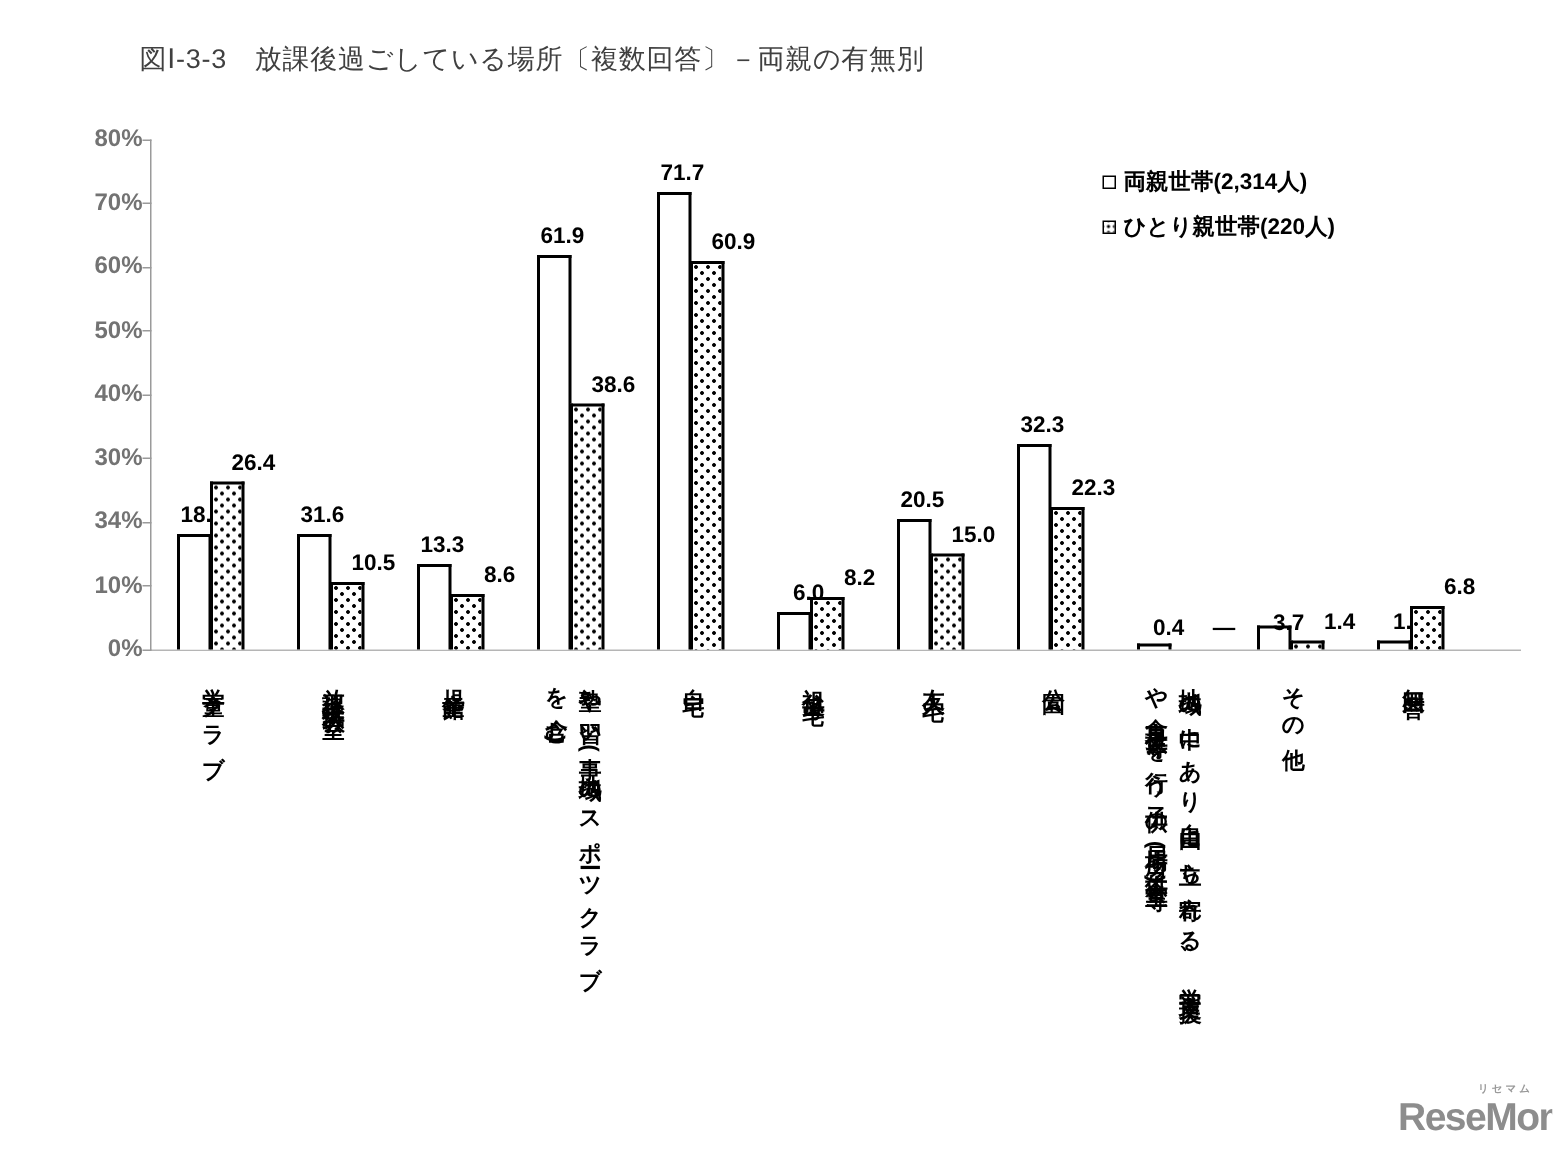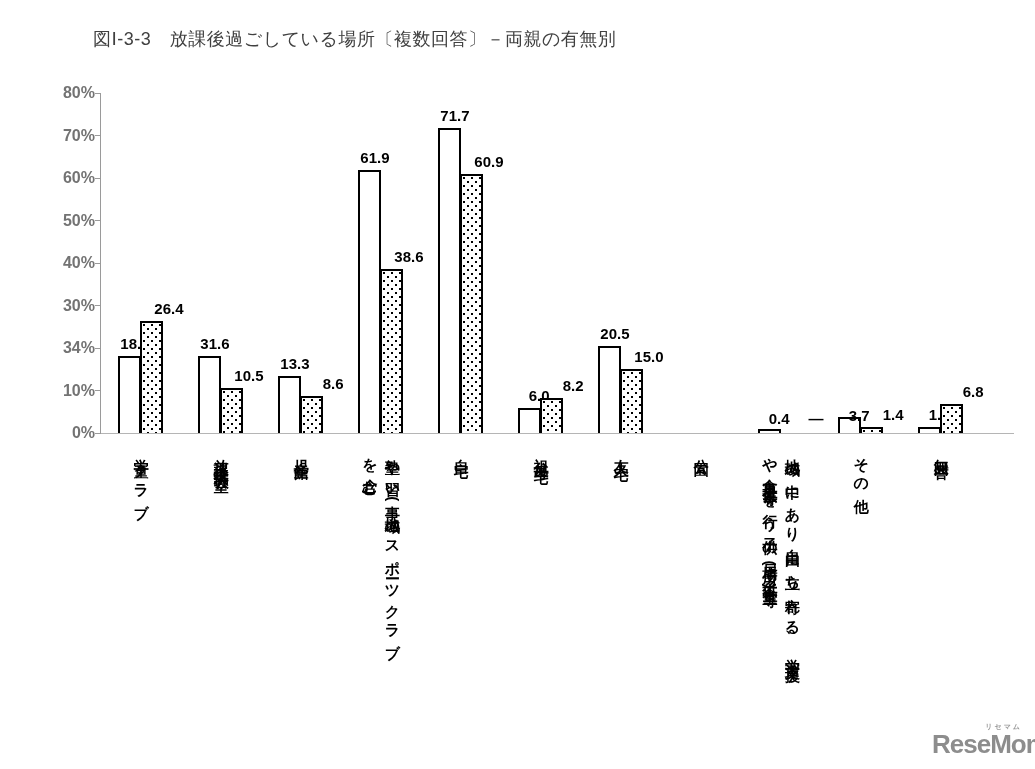--- a/index.html
+++ b/index.html
@@ -160,20 +160,26 @@
       </div>
       <div class="slot" style="left: 480px; width: 80px;">
         <div class="bar s1" style="left: 17px; height: 87.125px;"></div>
         <div class="val" style="left: -3.5px; bottom: 91.125px;">20.5</div>
         <div class="bar s2" style="left: 39px; height: 63.75px;"></div>
         <div class="val" style="left: 30.5px; bottom: 67.75px;">15.0</div>
       </div>
       <div class="catlabel" style="left: 560px;">
         <span>公園</span>
       </div>
+      <div class="slot" style="left: 560px; width: 80px;">
+        <div class="bar s1" style="left: 17px; height: 137.275px;"></div>
+        <div class="val" style="left: -3.5px; bottom: 141.275px;">32.3</div>
+        <div class="bar s2" style="left: 39px; height: 94.775px;"></div>
+        <div class="val" style="left: 30.5px; bottom: 98.775px;">22.3</div>
+      </div>
       <div class="catlabel" style="left: 640px;">
         <span>地域の中にあり自由に立ち寄れる、学習支援や食事提供等を行う子供の居場所(子供食堂等)</span>
       </div>
       <div class="slot" style="left: 640px; width: 80px;">
         <div class="bar s1" style="left: 17px; height: 4px;"></div>
         <div class="val" style="left: -3.5px; bottom: 5.7px;">0.4</div>
         <div class="val" style="left: 30.5px; bottom: 5.7px;">—</div>
       </div>
       <div class="catlabel" style="left: 720px;">
         <span>その他</span>
@@ -188,19 +194,29 @@
         <span>無回答</span>
       </div>
       <div class="slot" style="left: 800px; width: 80px;">
         <div class="bar s1" style="left: 17px; height: 5.525px;"></div>
         <div class="val" style="left: -3.5px; bottom: 9.525px;">1.3</div>
         <div class="bar s2" style="left: 39px; height: 28.9px;"></div>
         <div class="val" style="left: 30.5px; bottom: 32.9px;">6.8</div>
       </div>
     </div>
 
+  <div class="legend">
+    <div class="legend-item">
+      <span class="marker"></span>
+      <span class="legend-label">両親世帯(2,314人)</span>
+    </div>
+    <div class="legend-item">
+      <span class="marker dotted"></span>
+      <span class="legend-label">ひとり親世帯(220人)</span>
+    </div>
+  </div>
 
   <div class="logo">
     <span class="logo-ruby">リセマム</span>
     <span class="logo-text">ReseMom.</span>
   </div>
 
 </div>
 
 </body></html>

